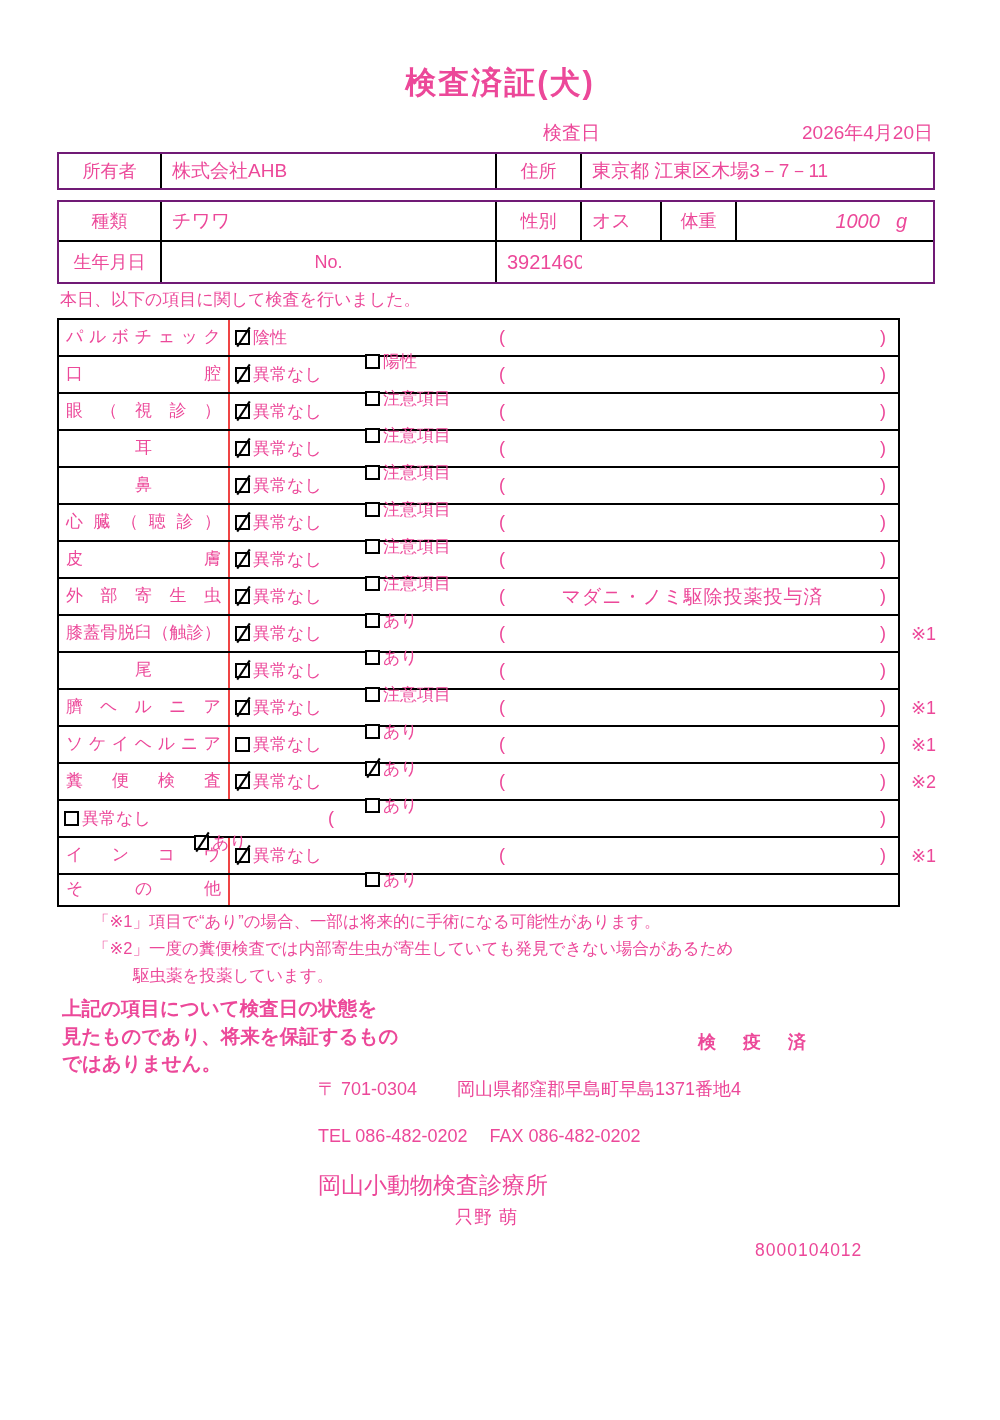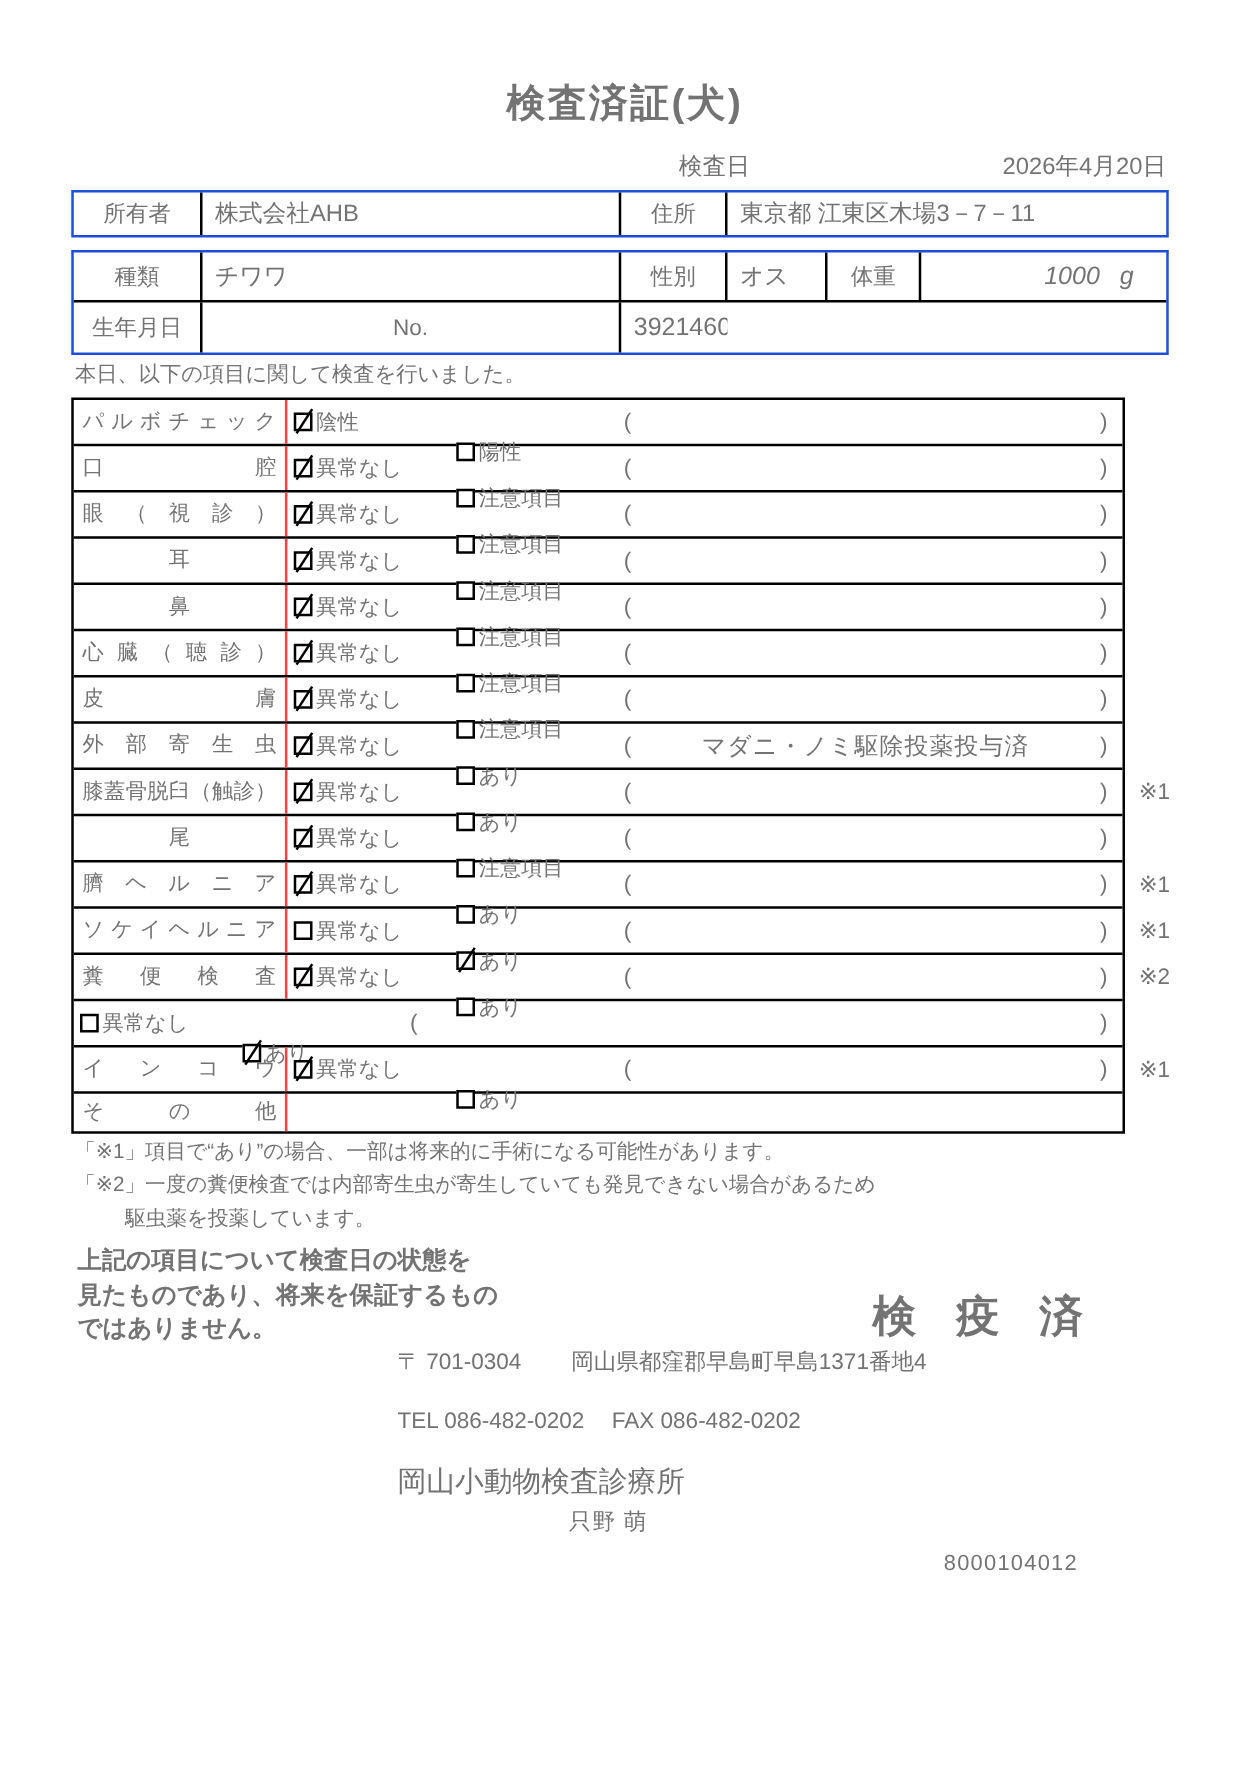--- a/index.html
+++ b/index.html
@@ -2,35 +2,35 @@
 <html><head>
 <meta charset="utf-8">
 <style>
   * { box-sizing: border-box; margin: 0; padding: 0; }
   html, body { background: #ffffff; }
   .page {
     position: relative;
     width: 1000px;
     height: 1420px;
     background: #ffffff;
-    color: #737373;
+    color: #ec4899;
     font-family: "Liberation Sans", "DejaVu Sans", sans-serif;
     overflow: hidden;
     padding-left: 28px;
   }
   .title {
     position: absolute; top: 62px; left: 0; width: 100%;
     text-align: center; font-size: 31px; font-weight: 600; letter-spacing: 2px;
   }
   .date-row {
     position: absolute; top: 120px; left: 543px; width: 390px;
     display: flex; justify-content: space-between; font-size: 19px;
   }
   
-  .tbl { position: absolute; left: 57px; width: 878px; border: 2px solid #1d4ed8; background:#fff; }
+  .tbl { position: absolute; left: 57px; width: 878px; border: 2px solid #701a75; background:#fff; }
   .owner-tbl { top: 152px; }
   .info-tbl  { top: 200px; }
   .trow { display: grid; height: 34px; }
   .info-tbl .trow { height: 40px; }
   .trow.bordered { border-bottom: 2px solid #000; }
   .owner-cols { grid-template-columns: 103px 335px 85px 1fr; }
   .r1-cols    { grid-template-columns: 103px 335px 85px 80px 75px 1fr; }
   .r2-cols    { grid-template-columns: 103px 335px 85px 1fr; }
   .cell { border-right: 2px solid #000; display: flex; align-items: center; font-size: 19px; overflow: hidden; white-space: nowrap; }
   .cell:last-child { border-right: none; }
@@ -57,24 +57,24 @@
   .cb { width: 15px; height: 15px; border: 2px solid #000; flex: none; position: relative; background:#fff; }
   .cb.checked::after {
     content: ""; position: absolute; left: -5px; top: 4px; width: 23px; height: 2px;
     background: #000; transform: rotate(-57deg);
   }
   .paren-area { flex: 1; display: flex; align-items: center; justify-content: space-between; padding-right: 12px; font-size: 18px; }
   .paren-content { font-size: 19px; letter-spacing: 1px; white-space: nowrap; }
   .cl-note { position: absolute; right: -38px; top: 50%; transform: translateY(-50%); font-size: 18px; white-space: nowrap; }
   
   .notes { position: absolute; top: 910px; left: 60px; font-size: 16.5px; }
-  .note-line { line-height: 23px; margin-bottom: 4px; }
+  .note-line { line-height: 23px; margin-bottom: 4px; margin-left: 33px; }
   .note-line.indent { padding-left: 40px; }
   .disclaimer { position: absolute; top: 995px; left: 62px; font-size: 19.5px; font-weight: 600; line-height: 27.5px; }
-  .stamp { position: absolute; top: 1030px; left: 698px; font-size: 35px; font-weight: 600; letter-spacing: 11px; white-space: nowrap; }
+  .stamp { position: absolute; top: 1030px; left: 698px; font-size: 18px; font-weight: 600; letter-spacing: 11px; white-space: nowrap; }
   .postal-row { position: absolute; top: 1077px; left: 318px; font-size: 18px; display: flex; gap: 40px; white-space: nowrap; }
   .tel-row { position: absolute; top: 1126px; left: 318px; font-size: 18px; display: flex; gap: 22px; white-space: nowrap; }
   .clinic-name { position: absolute; top: 1170px; left: 318px; font-size: 23px; }
   .clinic-person { position: absolute; top: 1205px; left: 455px; font-size: 18px; letter-spacing: 1px; }
   .doc-code { position: absolute; top: 1240px; left: 755px; font-size: 17.5px; letter-spacing: 1px; }
 </style>
 </head>
 <body>
 
 <div class="page">

